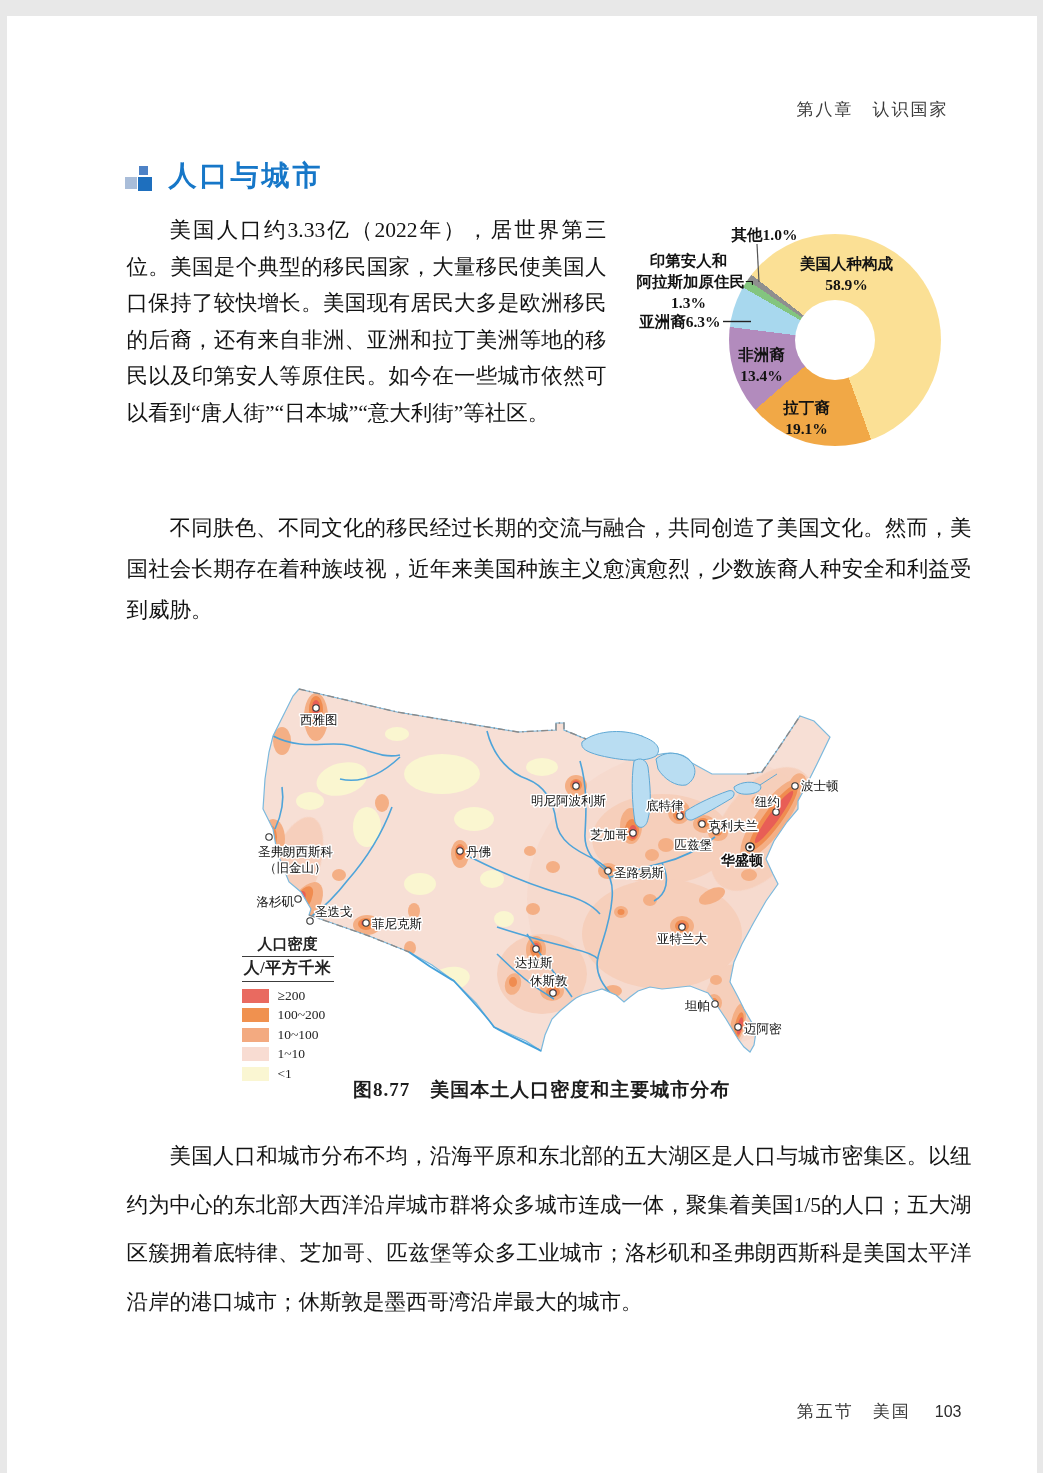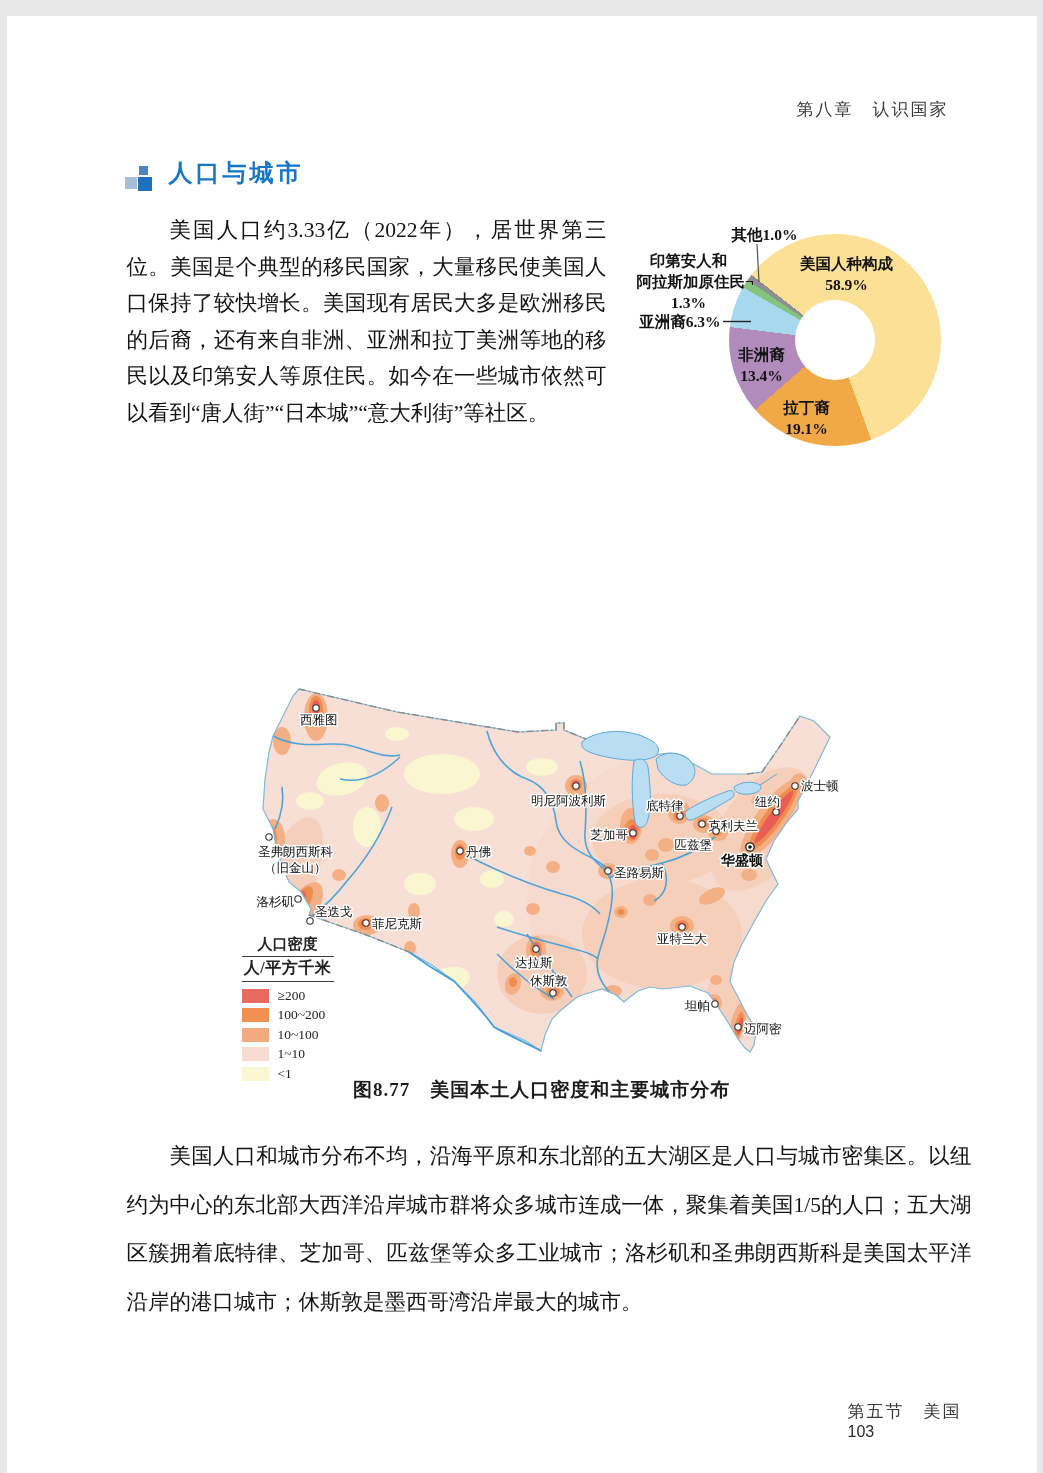--- a/index.html
+++ b/index.html
@@ -9,33 +9,33 @@
     font-family:"Liberation Serif","DejaVu Serif",serif; color:#111;
   }
   
   .chapter-header{
     position:absolute; top:82px; right:88px;
     font-size:17px; letter-spacing:2px; color:#3a3a3a;
     font-family:"Liberation Sans","DejaVu Sans",sans-serif;
   }
   .footer{
     position:absolute; top:1384px; right:75px;
-    display:flex; align-items:baseline; flex-direction:column;
+    display:flex; align-items:baseline; gap:24px;
   }
   .footer-section{font-size:17px; letter-spacing:2px; color:#3a3a3a;}
   .footer-page{font-size:16px; color:#2b2b2b; font-family:"Liberation Sans","DejaVu Sans",sans-serif;}
   
   .section-marker{position:absolute; left:118px; top:148px; width:30px; height:30px;}
   .section-marker span{position:absolute; display:block;}
   .sq-light{width:12px; height:12px; left:0; top:13px; background:#a9bdd9;}
   .sq-mid{width:9px; height:9px; left:14px; top:2px; background:#4e82c6;}
   .sq-dark{width:14px; height:14px; left:13px; top:13px; background:#1e6fbe;}
   .section-title{
     position:absolute; left:162px; top:141px;
-    font-size:24px; font-weight:bold; color:#1677c8; letter-spacing:3px;
+    font-size:28px; font-weight:bold; color:#1677c8; letter-spacing:3px;
     font-family:"Liberation Sans","DejaVu Sans",sans-serif;
   }
   
   .para{
     position:absolute; text-align:justify; text-indent:2em;
     font-size:21.5px; color:#141414;
   }
   .para-1{left:120px; top:196px; width:480px; line-height:36.5px;}
   .para-2{left:120px; top:492px; width:845px; line-height:41px;}
   .para-3{left:120px; top:1116px; width:845px; line-height:48.5px;}
@@ -130,20 +130,21 @@
 
     <div class="chart-label c-center" style="left:92px;top:11px;width:72px;">其他1.0%</div>
 
     <svg class="fig-overlay" width="335" height="290">
       <line x1="120" y1="30" x2="122" y2="68" stroke="#555" stroke-width="1.2"></line>
       <line x1="86" y1="107.5" x2="114" y2="107.5" stroke="#222" stroke-width="1.4"></line>
     </svg>
 
   </div>
 
+  <div class="para para-2">不同肤色、不同文化的移民经过长期的交流与融合，共同创造了美国文化。然而，美国社会长期存在着种族歧视，近年来美国种族主义愈演愈烈，少数族裔人种安全和利益受到威胁。</div>
 
   <div class="fig877">
     <svg width="615" height="392" viewBox="0 0 615 392">
       <defs>
         <clipPath id="landClip">
           <path d="M 57,10 L 155,33 L 276,53 L 314,51 L 314,44 L 322,44 L 322,51 L 344,60 Q 370,50 400,57 L 414,76 Q 440,70 450,84 L 470,95 L 505,95 L 520,93 L 538,67 L 558,37 L 572,42 L 588,58 L 575,85 L 564,107 L 556,122 L 556,130 L 545,143 L 532,162 L 524,180 L 531,195 L 536,205 L 524,222 L 512,243 L 500,265 L 492,283 L 488,303 L 496,318 L 502,330 L 510,344 L 514,353 L 512,366 L 508,373 L 502,368 L 496,360 L 484,340 L 474,325 L 466,314 L 448,307 L 430,309 L 420,310 L 408,308 L 396,312 L 388,318 L 382,323 L 374,316 L 360,310 L 350,313 L 340,316 L 334,319 L 330,322 L 318,332 L 310,340 L 303,356 L 299,372 L 284,362 L 252,348 L 234,324 L 212,302 L 190,286 L 167,273 L 127,257 L 67,236 L 69,230 L 59,213 L 47,203 L 35,173 L 31,150 L 21,130 L 23,100 L 27,73 L 31,57 L 51,17 Z"></path>
         </clipPath>
       </defs>
 
       <g clip-path="url(#landClip)">

